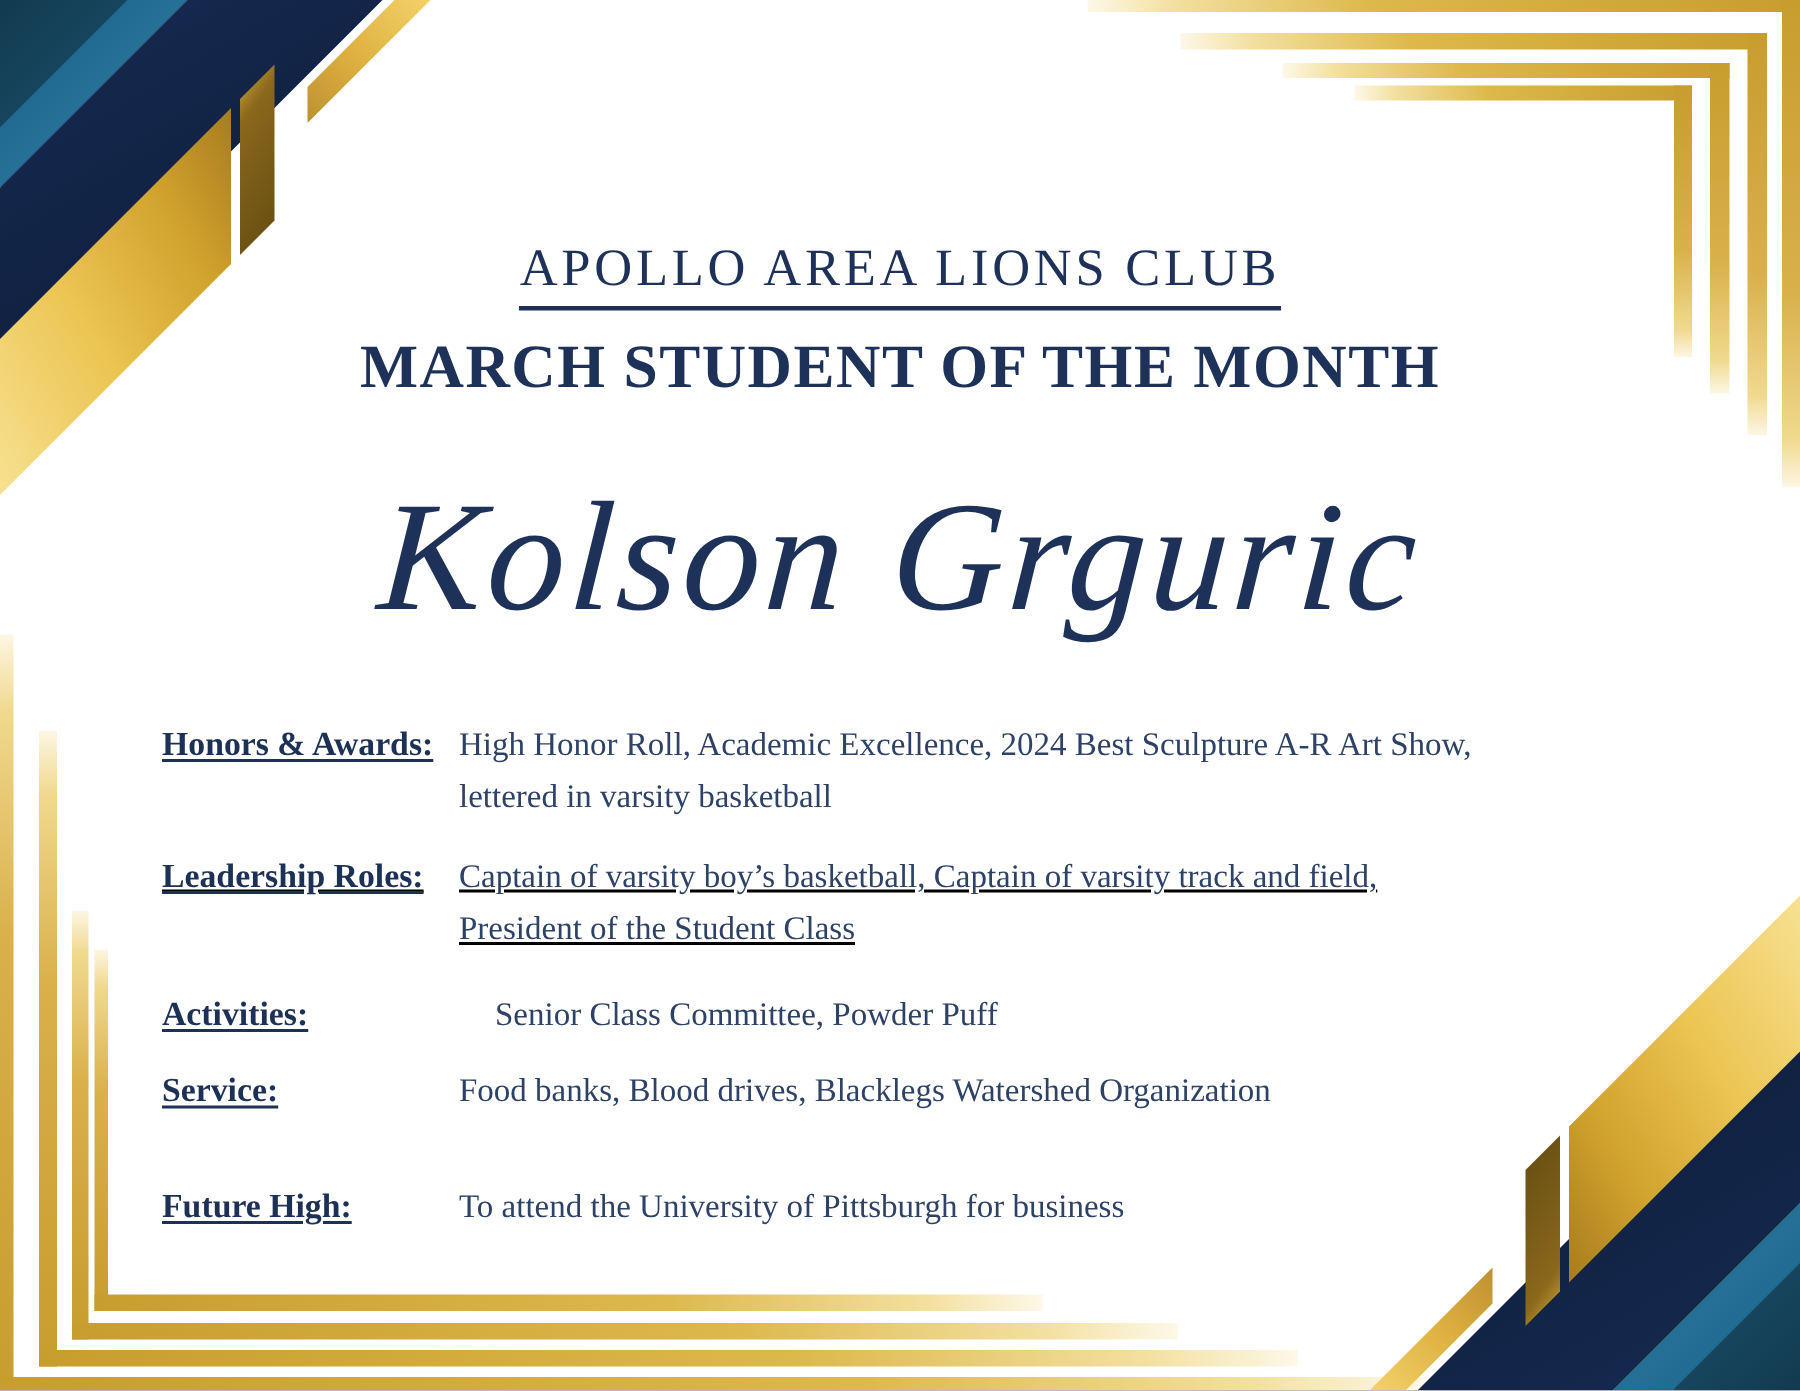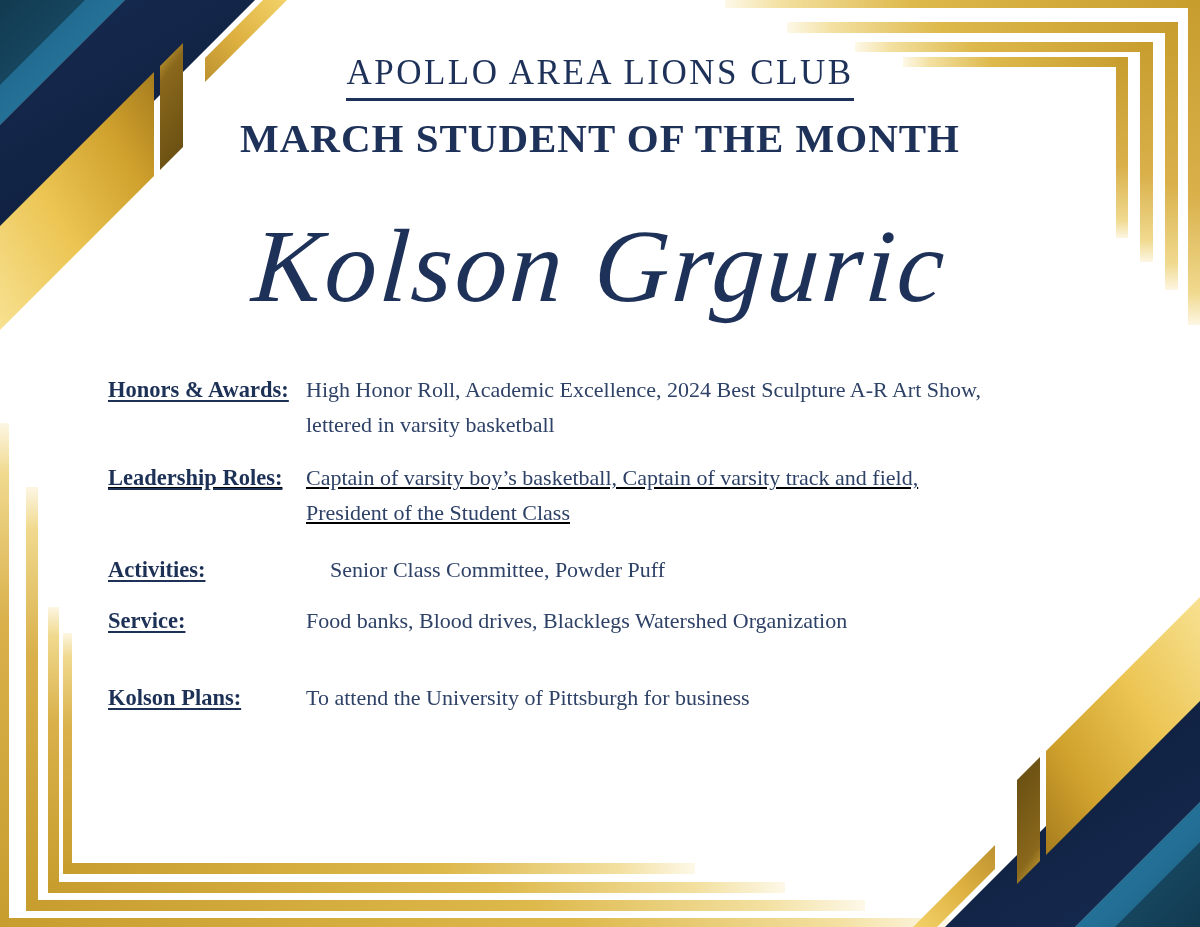--- a/index.html
+++ b/index.html
@@ -18,20 +18,21 @@
   .corner.br { bottom: 0; right: 0; transform: rotate(180deg); }
 
   .content {
     position: absolute;
     inset: 0;
     display: flex;
     flex-direction: column;
     align-items: center;
     padding-top: 52px;
     box-sizing: border-box;
+    justify-content: center;
   }
   .club-title {
     font-size: 35px;
     letter-spacing: 2.5px;
     color: #1e3158;
     line-height: 1.2;
     border-bottom: 3px solid #1e3158;
     padding-bottom: 4px;
   }
   .main-title {
@@ -213,21 +214,21 @@
       </div>
 
       <div class="row mb-d">
         <div class="row-label">Service:</div>
         <div class="row-value">
           <div class="line">Food banks, Blood drives, Blacklegs Watershed Organization</div>
         </div>
       </div>
 
       <div class="row">
-        <div class="row-label">Kolson Plans:</div>
+        <div class="row-label">Future High:</div>
         <div class="row-value">
           <div class="line">To attend the University of Pittsburgh for business</div>
         </div>
       </div>
 
     </div>
   </div>
 </div>
 
 </body></html>

